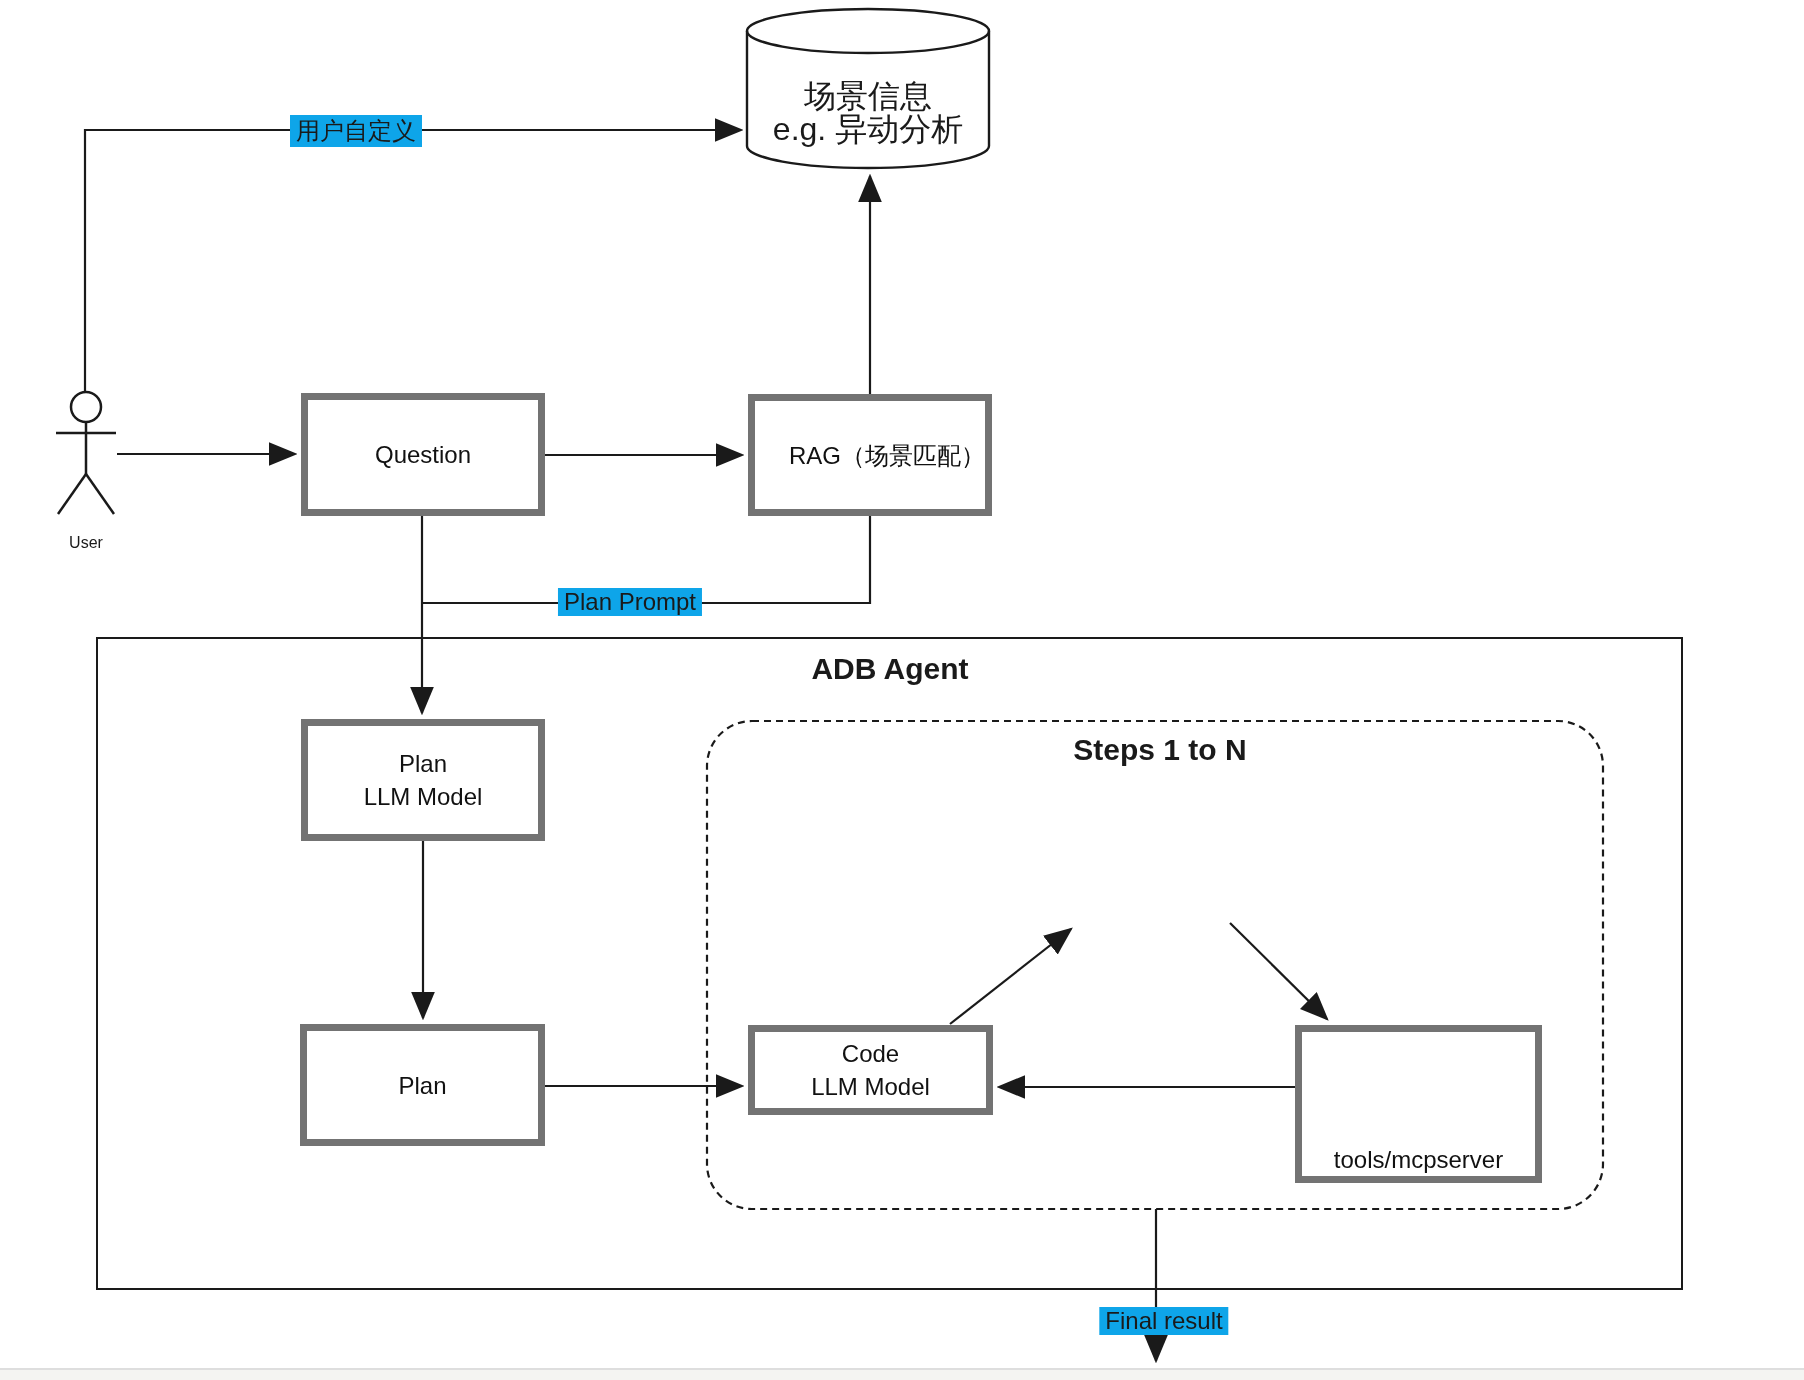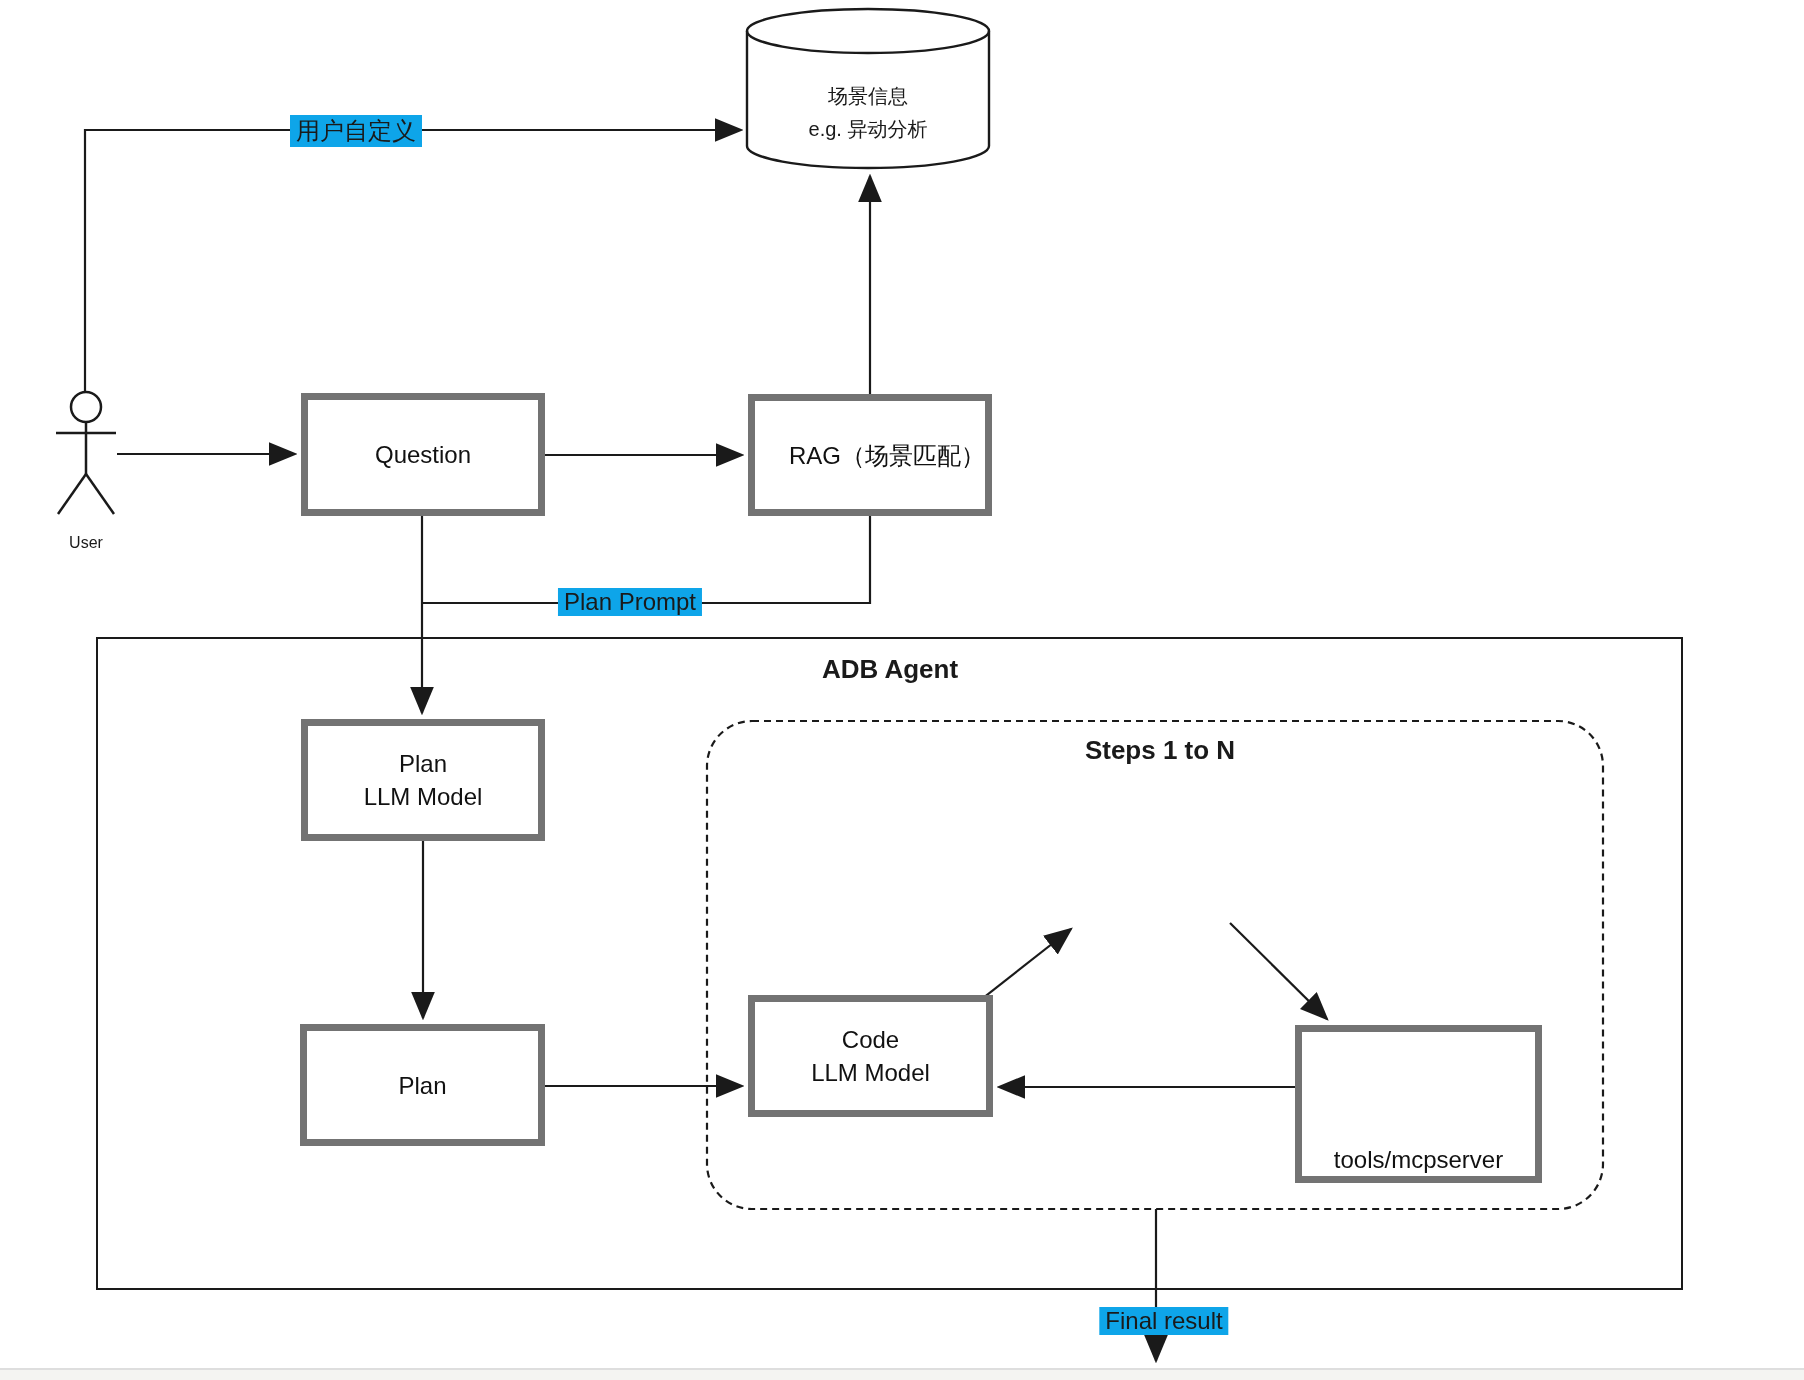--- a/index.html
+++ b/index.html
@@ -5,27 +5,27 @@
   html,body{margin:0;padding:0;background:#ffffff;}
   body{width:1804px;height:1380px;position:relative;overflow:hidden;
        font-family:"Liberation Sans","DejaVu Sans",sans-serif;color:#1a1a1a;}
   .canvas{position:absolute;left:0;top:0;width:1804px;height:1380px;background:#ffffff;}
   svg.layer{position:absolute;left:0;top:0;width:1804px;height:1380px;}
   .node{position:absolute;box-sizing:border-box;background:#ffffff;border:7px solid #737373;
         display:flex;flex-direction:column;align-items:center;justify-content:center;
         text-align:center;font-size:24px;line-height:33px;color:#111;}
   .container-box{position:absolute;box-sizing:border-box;background:transparent;
         border:2px solid #1a1a1a;}
-  .group-title{position:absolute;font-weight:bold;font-size:26px;text-align:center;
+  .group-title{position:absolute;font-weight:bold;font-size:30px;text-align:center;
         white-space:nowrap;transform:translate(-50%,-50%);}
   .edge-label{position:absolute;transform:translate(-50%,-50%);background:#0ea5e9;
         padding:0 6px;font-size:24px;white-space:nowrap;z-index:5;}
   .free-label{position:absolute;transform:translate(-50%,-50%);font-size:16px;
         white-space:nowrap;}
-  .cyl-text{position:absolute;text-align:center;font-size:20px;line-height:33px;z-index:4;}
+  .cyl-text{position:absolute;text-align:center;font-size:32px;line-height:33px;z-index:4;}
   .bottom-bar{position:absolute;left:0;top:1368px;width:1804px;height:12px;
         background:#f4f4f2;border-top:2px solid #dedede;box-sizing:border-box;}
 </style>
 </head>
 <body>
 
 <div class="canvas">
 
   <svg class="layer" viewBox="0 0 1804 1380" xmlns="http://www.w3.org/2000/svg">
     <defs>
@@ -86,21 +86,21 @@
   <div class="node" style="left:301px;top:719px;width:244px;height:122px;">
     <span>Plan</span>
     <span>LLM Model</span>
   </div>
 
   <div class="node" style="left:300px;top:1024px;width:245px;height:122px;">
     <span>Plan</span>
   </div>
 
 
-  <div class="node" style="left:748px;top:995px;width:245px;height:122px;">
+  <div class="node" style="left:748px;top:1025px;width:245px;height:90px;">
     <span>Code</span>
     <span>LLM Model</span>
   </div>
 
   <div class="node" style="left:1295px;top:1025px;width:247px;height:158px;justify-content:flex-end;">
     <span>tools/mcpserver</span>
   </div>
 
   <div class="edge-label" style="left:356px;top:131px;">用户自定义</div>
   <div class="edge-label" style="left:630px;top:602px;">Plan Prompt</div>

